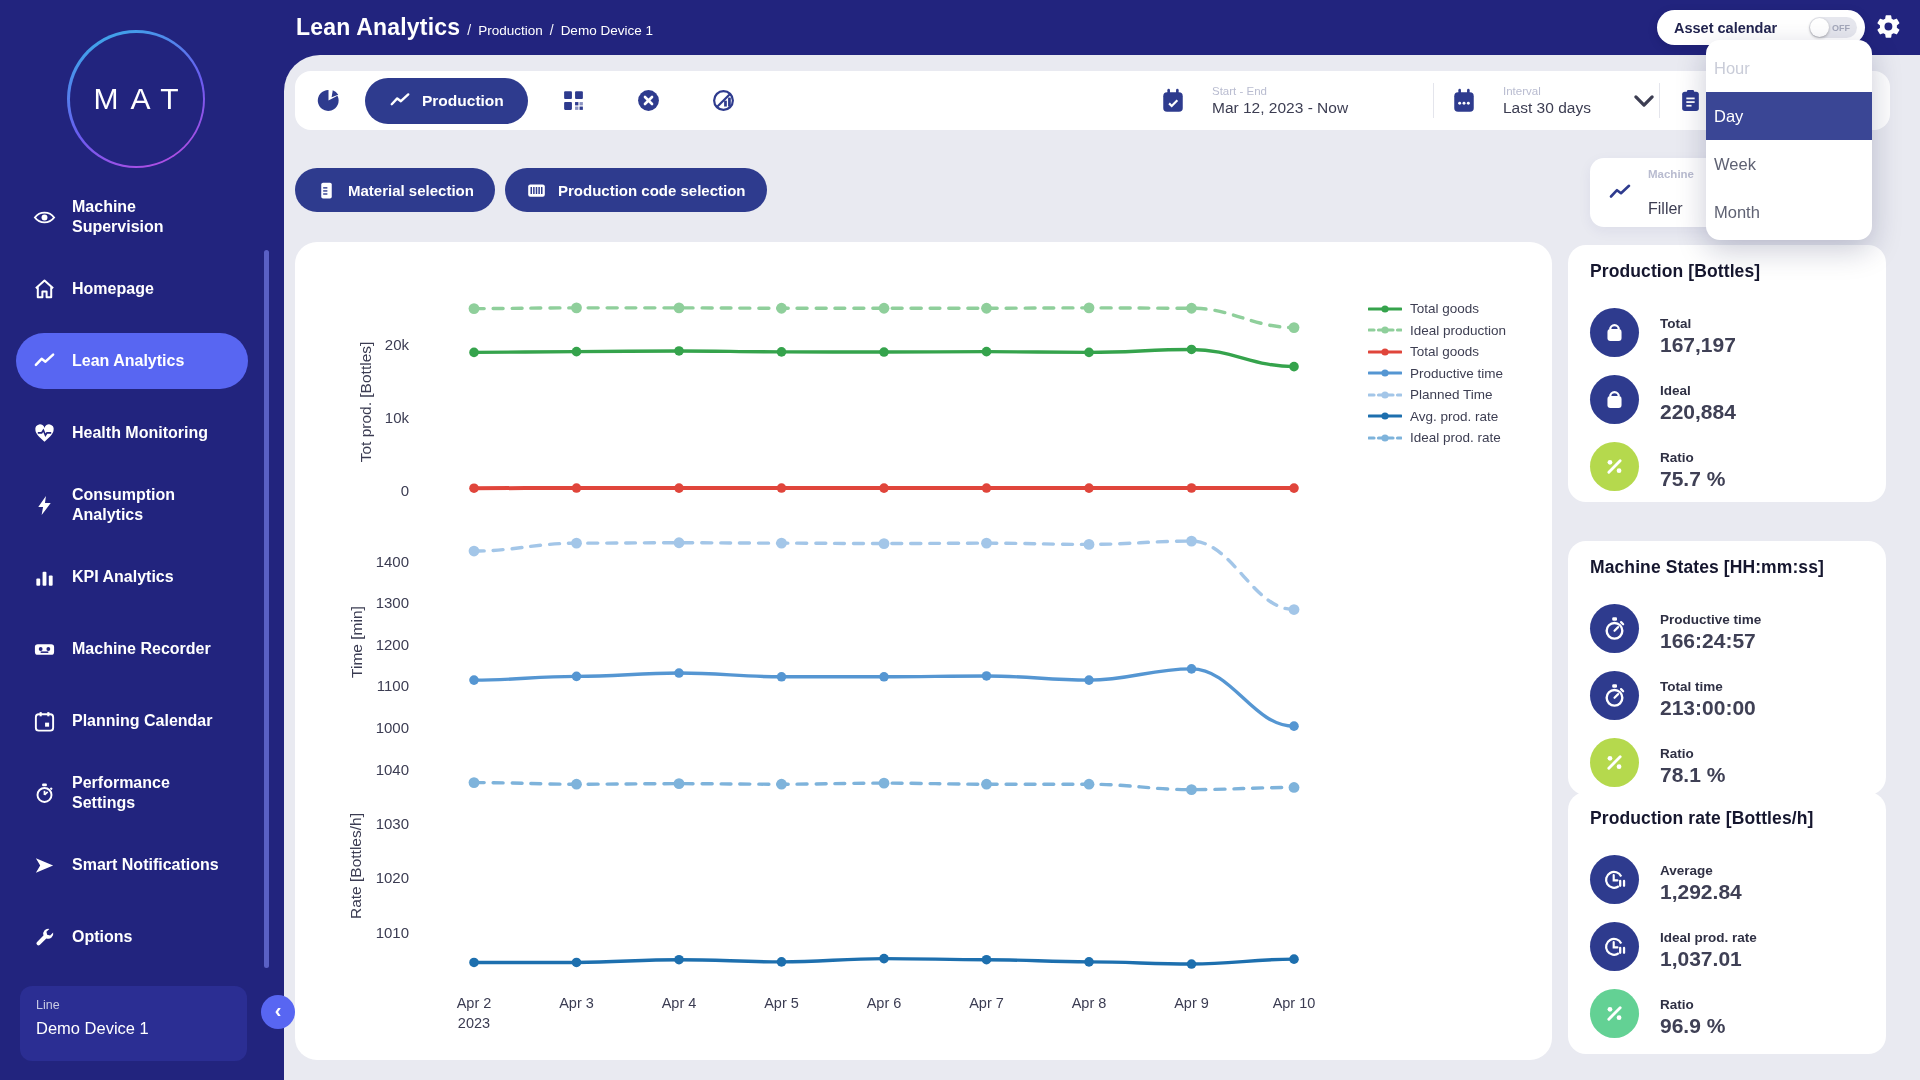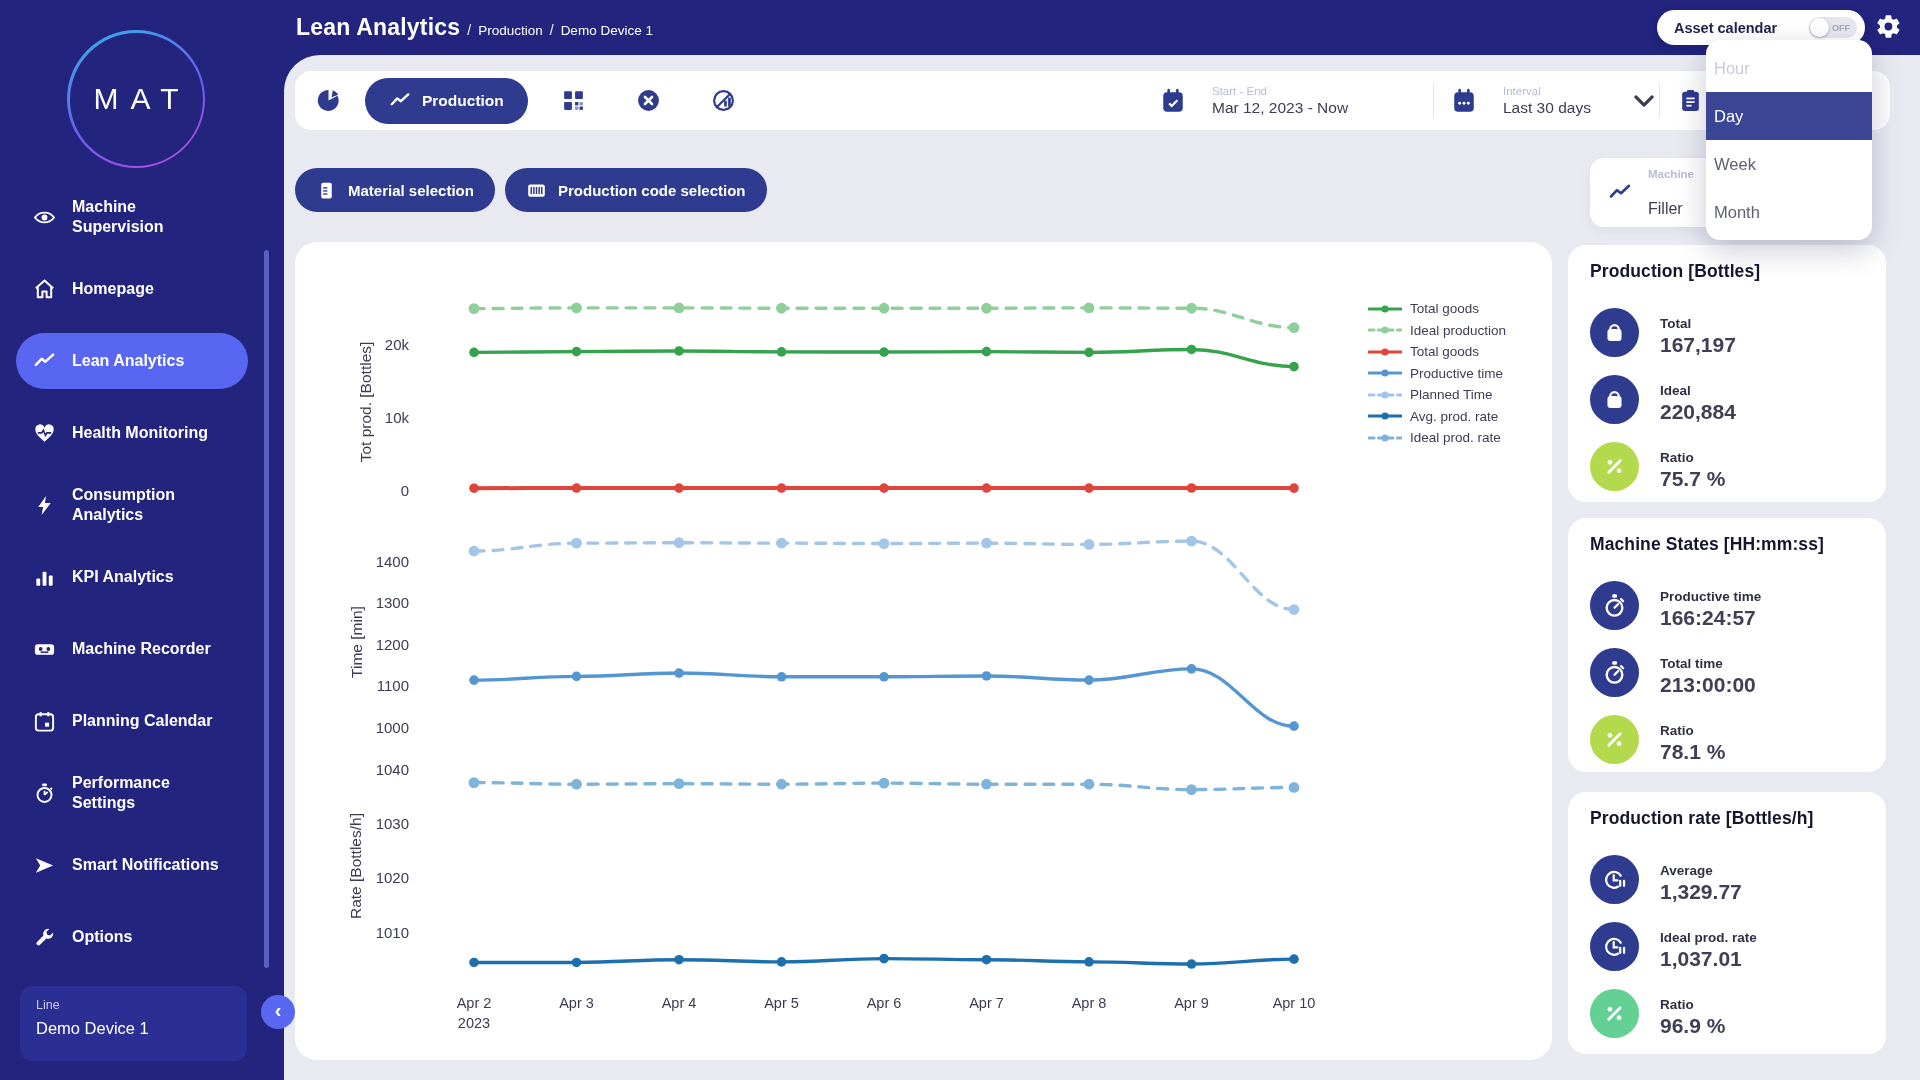--- a/index.html
+++ b/index.html
@@ -536,21 +536,21 @@
               <circle cx="15" cy="14.7" r="2.1" fill="#fff"></circle>
             </svg>
           </div>
           <div>
             <div class="stat-label">Ratio</div>
             <div class="stat-value">75.7 %</div>
           </div>
         </div>
       </div>
   </div>
-  <div class="stat-panel" style="top:463px;height:254px">
+  <div class="stat-panel" style="top:486px;height:254px">
     <div class="stat-title">Machine States [HH:mm:ss]</div>
     <div class="stat-rows">
         <div class="stat-row">
           <div class="stat-ic" style="background:#2E3B8E">
             <svg viewBox="0 0 22 22">
               <rect x="9" y="1.2" width="4.2" height="3" rx="1.1" fill="#fff"></rect>
               <line x1="16.8" y1="5.4" x2="18.6" y2="7.2" stroke="#fff" stroke-width="2" stroke-linecap="round"></line>
               <circle cx="11" cy="13" r="6.9" fill="none" stroke="#fff" stroke-width="2.1"></circle>
               <path d="M11 13 L14.2 9.8" stroke="#fff" stroke-width="1.9" stroke-linecap="round"></path>
             </svg>
@@ -596,21 +596,21 @@
           <div class="stat-ic" style="background:#2E3B8E">
             <svg viewBox="0 0 22 22">
               <path d="M14.8 16.9 a7 7 0 1 1 2.1-8.6" fill="none" stroke="#fff" stroke-width="2"></path>
               <path d="M10.3 7.2 V11.8 H13.6" fill="none" stroke="#fff" stroke-width="1.9" stroke-linecap="round"></path>
               <rect x="15" y="11.3" width="2" height="6.2" rx="1" fill="#fff"></rect>
               <rect x="18.4" y="11.3" width="2" height="6.2" rx="1" fill="#fff"></rect>
             </svg>
           </div>
           <div>
             <div class="stat-label">Average</div>
-            <div class="stat-value">1,329.77</div>
+            <div class="stat-value">1,292.84</div>
           </div>
         </div>
         <div class="stat-row">
           <div class="stat-ic" style="background:#2E3B8E">
             <svg viewBox="0 0 22 22">
               <path d="M14.8 16.9 a7 7 0 1 1 2.1-8.6" fill="none" stroke="#fff" stroke-width="2"></path>
               <path d="M10.3 7.2 V11.8 H13.6" fill="none" stroke="#fff" stroke-width="1.9" stroke-linecap="round"></path>
               <rect x="15" y="11.3" width="2" height="6.2" rx="1" fill="#fff"></rect>
               <rect x="18.4" y="11.3" width="2" height="6.2" rx="1" fill="#fff"></rect>
             </svg>

